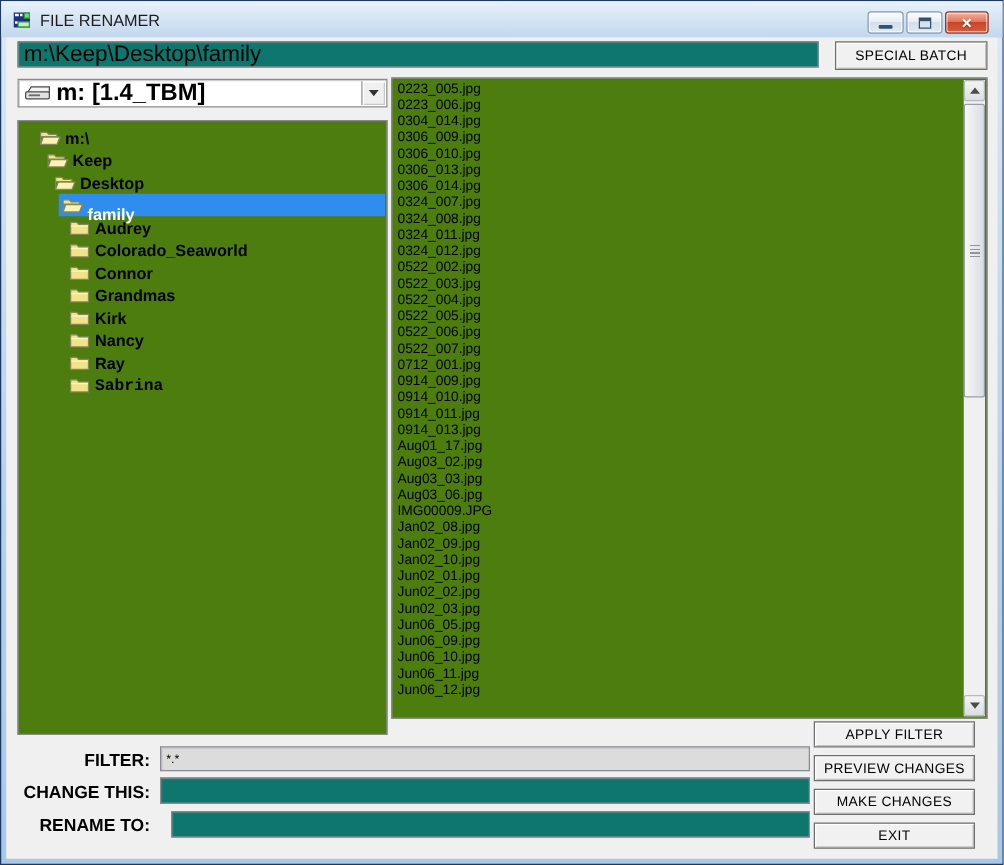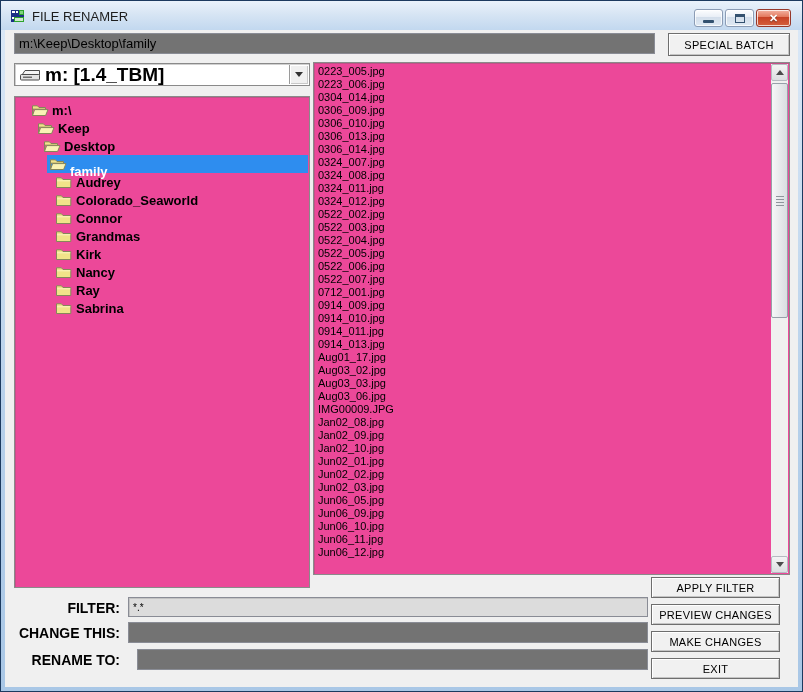--- a/index.html
+++ b/index.html
@@ -22,29 +22,29 @@
     display:flex; align-items:center; justify-content:center; box-sizing:border-box;
     box-shadow:inset 0 0 0 1px rgba(255,255,255,.75); }
   .wbtn.close { width:35px; border-color:#97382a;
     background:linear-gradient(#f3b3a2, #e2765a 45%, #c84226 46%, #d5603c);
     color:#fff; font-size:11px; font-weight:bold; text-shadow:0 1px 1px rgba(0,0,0,.45); }
   .glyph-min { width:11px; height:3px; background:#33516f; border-radius:1px; margin-top:6px; }
   .glyph-max { width:10px; height:9px; box-sizing:border-box; border:1px solid #33516f; border-top:3px solid #33516f; background:transparent; }
   .client { position:absolute; left:5px; top:30px; width:793px; height:657px; background:#f0f0f0; }
 
   
-  .tbox { position:absolute; box-sizing:border-box; background:#737373; border:1px solid #898c95;
-    font-family:"Liberation Sans", sans-serif; font-size:13px; color:#000; padding:0 4px; outline:none;
+  .tbox { position:absolute; box-sizing:border-box; background:#0f766e; border:1px solid #898c95;
+    font-family:"Liberation Sans", sans-serif; font-size:18px; color:#000; padding:0 4px; outline:none;
     box-shadow:inset 1px 1px 0 rgba(120,120,120,.25); }
   .push-btn { position:absolute; box-sizing:border-box; background:#f1f1f1;
     border:1px solid #6e6e6e;
     box-shadow:inset 1px 1px 0 #ffffff, inset -1px -1px 0 #c4c4c4;
     font-family:"Liberation Sans", sans-serif; font-size:11px; color:#000;
     display:flex; align-items:center; justify-content:center; letter-spacing:.3px; cursor:default; }
-  .sunken { position:absolute; box-sizing:border-box; background:#ec4899; border:1px solid #8a8a8a;
+  .sunken { position:absolute; box-sizing:border-box; background:#4d7c0f; border:1px solid #8a8a8a;
     box-shadow:inset 1px 1px 0 rgba(100,100,100,.3); }
 
   
   #path-input { left:14px; top:33px; width:641px; height:21px; }
   #special-batch { left:668px; top:33px; width:122px; height:23px; }
 
   
   .combo { position:absolute; left:14px; top:63px; width:296px; height:23px; box-sizing:border-box;
     background:#fff; border:1px solid #8a8a8a; box-shadow:inset 1px 1px 0 rgba(100,100,100,.3);
     display:flex; align-items:center; }
@@ -241,21 +241,21 @@
       <div class="tree-row" style="top: 184px;">
         <div class="tree-inner" style="left: 37px;">
           <span class="ticon"><svg width="18" height="14" viewBox="0 0 18 14">
               <path d="M1.5 12.5 L1.5 2.8 L6.4 2.8 L8 4.5 L15.8 4.5 L15.8 12.5 Z" fill="#f1e389" stroke="#86865a"></path>
               <line x1="2" y1="5.8" x2="15.3" y2="5.8" stroke="#fbf6c0"></line>
             </svg></span>
           <span class="tlabel">Ray</span>
         </div>
       </div>
       <div class="tree-row" style="top: 202px;">
-        <div class="tree-inner" style="left: 37px;">
+        <div class="tree-inner" style="left: 37px; font-family: Liberation Mono, monospace;">
           <span class="ticon"><svg width="18" height="14" viewBox="0 0 18 14">
               <path d="M1.5 12.5 L1.5 2.8 L6.4 2.8 L8 4.5 L15.8 4.5 L15.8 12.5 Z" fill="#f1e389" stroke="#86865a"></path>
               <line x1="2" y1="5.8" x2="15.3" y2="5.8" stroke="#fbf6c0"></line>
             </svg></span>
           <span class="tlabel">Sabrina</span>
         </div>
       </div>
     </div>
 
   <div id="file-list-panel" class="sunken">

